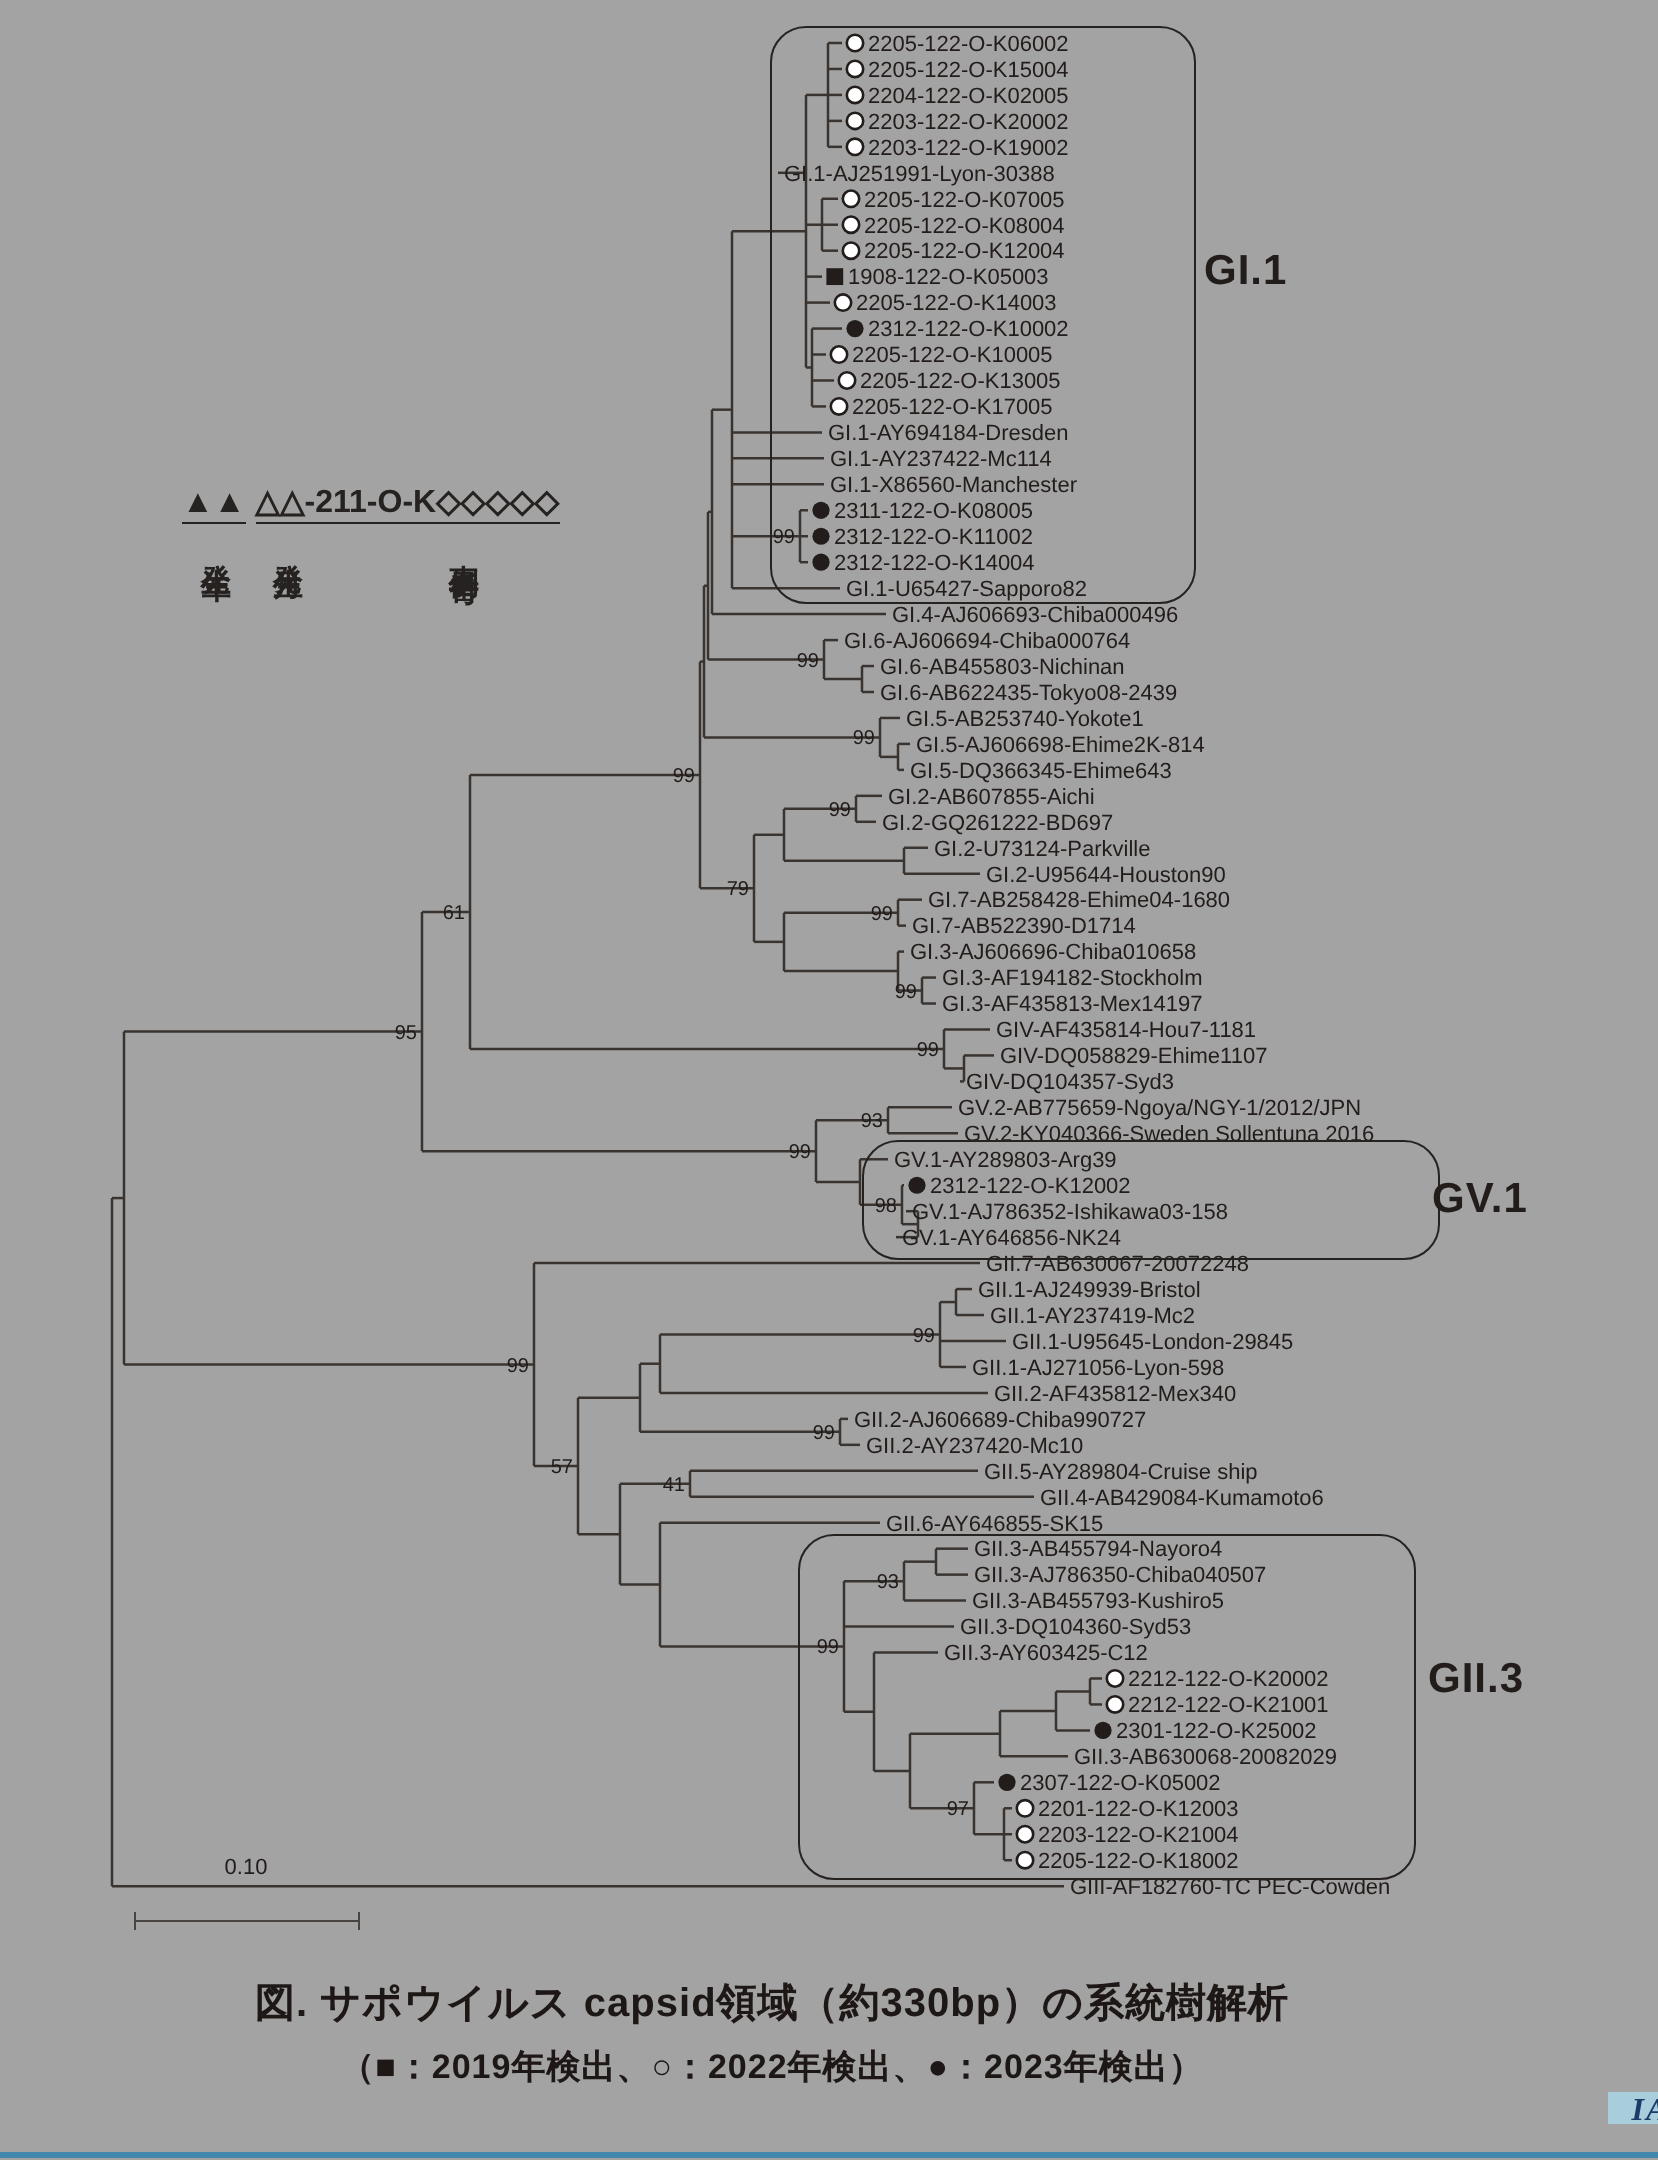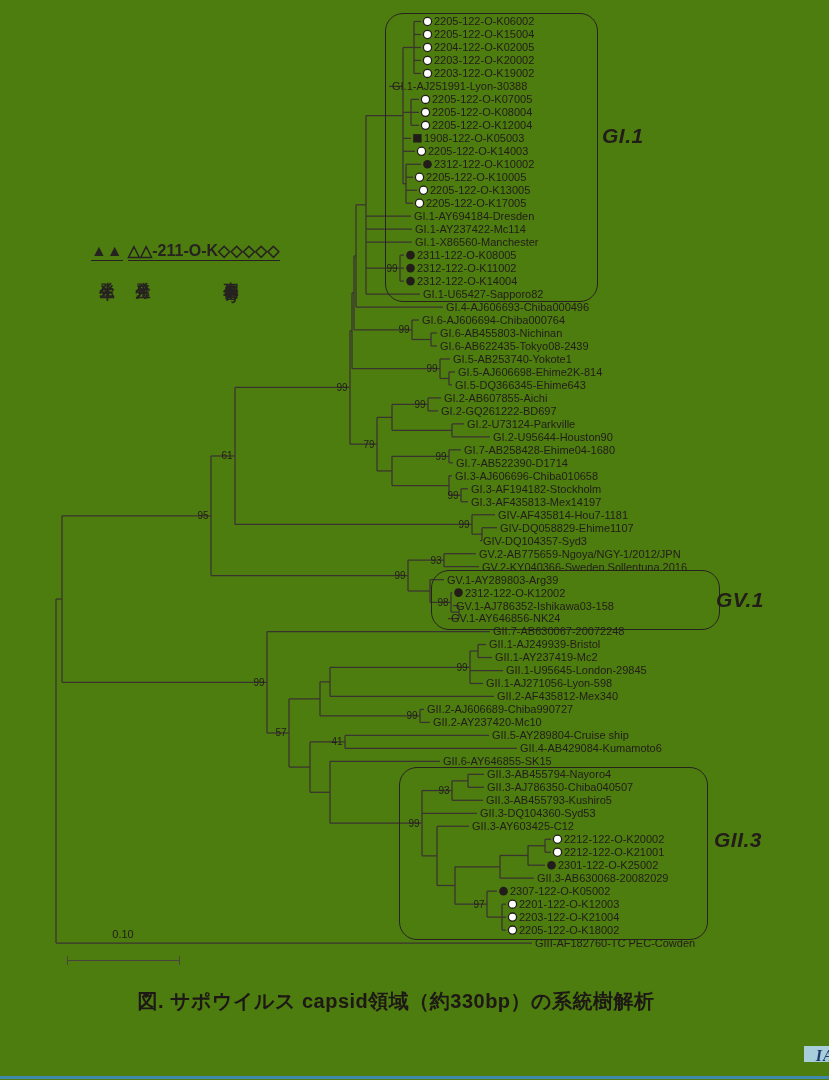--- a/index.html
+++ b/index.html
@@ -1,35 +1,35 @@
 <!DOCTYPE html>
 <html><head>
 <meta charset="utf-8">
 <style>
   html,body{margin:0;padding:0;background:#ffffff;}
-  #page{position:relative;width:829px;height:1080px;background:#4d7c0f;overflow:hidden;
+  #page{position:relative;width:829px;height:1080px;background:#a3a3a3;overflow:hidden;
         font-family:"Liberation Sans",sans-serif;color:#221c1a;}
   #tree-svg{position:absolute;left:0;top:0;}
   .group-box{position:absolute;border:1.9px solid #262220;border-radius:18px;}
-  .group-label{position:absolute;font-weight:bold;font-size:21px;letter-spacing:0.5px;color:#221c1a;white-space:nowrap;font-style:italic;}
+  .group-label{position:absolute;font-weight:bold;font-size:21px;letter-spacing:0.5px;color:#221c1a;white-space:nowrap;}
   
   #legend{position:absolute;left:91px;top:241px;}
   #legend-formula{font-size:16px;font-weight:bold;color:#262220;white-space:nowrap;}
   .u{border-bottom:1.6px solid #262220;padding-bottom:1px;}
   .gap{display:inline-block;width:5px;}
   .vlabel{position:absolute;writing-mode:vertical-rl;text-orientation:upright;
           font-size:15px;font-weight:bold;letter-spacing:2px;color:#262220;}
   
   #scalebar{position:absolute;left:67px;top:956px;width:113px;height:9px;}
   #scalebar .bar{position:absolute;left:0;top:4px;width:113px;height:1.4px;background:#4a4440;}
   #scalebar .tick{position:absolute;top:0;width:1.4px;height:9px;background:#4a4440;}
   #scale-label{position:absolute;left:88px;top:928px;width:70px;text-align:center;
                font-size:11px;color:#221c1a;}
   
-  #caption{position:absolute;left:16px;top:988px;width:760px;text-align:center;color:#1d1715;}
+  #caption{position:absolute;left:6px;top:988px;width:760px;text-align:center;color:#1d1715;}
   #caption-line1{font-size:20px;font-weight:bold;letter-spacing:0.5px;}
   #caption-line2{font-size:17px;font-weight:bold;margin-top:7px;letter-spacing:0.5px;}
   
   #logo{position:absolute;left:804px;top:1046px;width:64px;height:16px;background:#a9cedb;
         text-align:center;overflow:hidden;}
   #logo-title{font-family:"Liberation Serif",serif;font-style:italic;font-weight:bold;
               font-size:16px;line-height:19px;color:#1c3a6a;letter-spacing:1px;}
   #logo-sub{font-size:3.5px;color:#a4352c;line-height:4px;white-space:nowrap;}
   #footer-rule{position:absolute;left:0;top:1076px;width:829px;height:3px;background:#4288ac;}
 </style>
@@ -356,20 +356,21 @@
 
   <div id="scalebar">
     <div class="bar"></div>
     <div class="tick" style="left:0;"></div>
     <div class="tick" style="left:111.6px;"></div>
   </div>
   <div id="scale-label">0.10</div>
 
   <div id="caption">
     <div id="caption-line1">図. サポウイルス capsid領域（約330bp）の系統樹解析</div>
+    <div id="caption-line2">（■：2019年検出、○：2022年検出、●：2023年検出）</div>
   </div>
 
   <div id="logo">
     <div id="logo-title">IASR</div>
     <div id="logo-sub">Infectious Agents Surveillance Report</div>
   </div>
 
   <div id="footer-rule"></div>
 </div>
 

